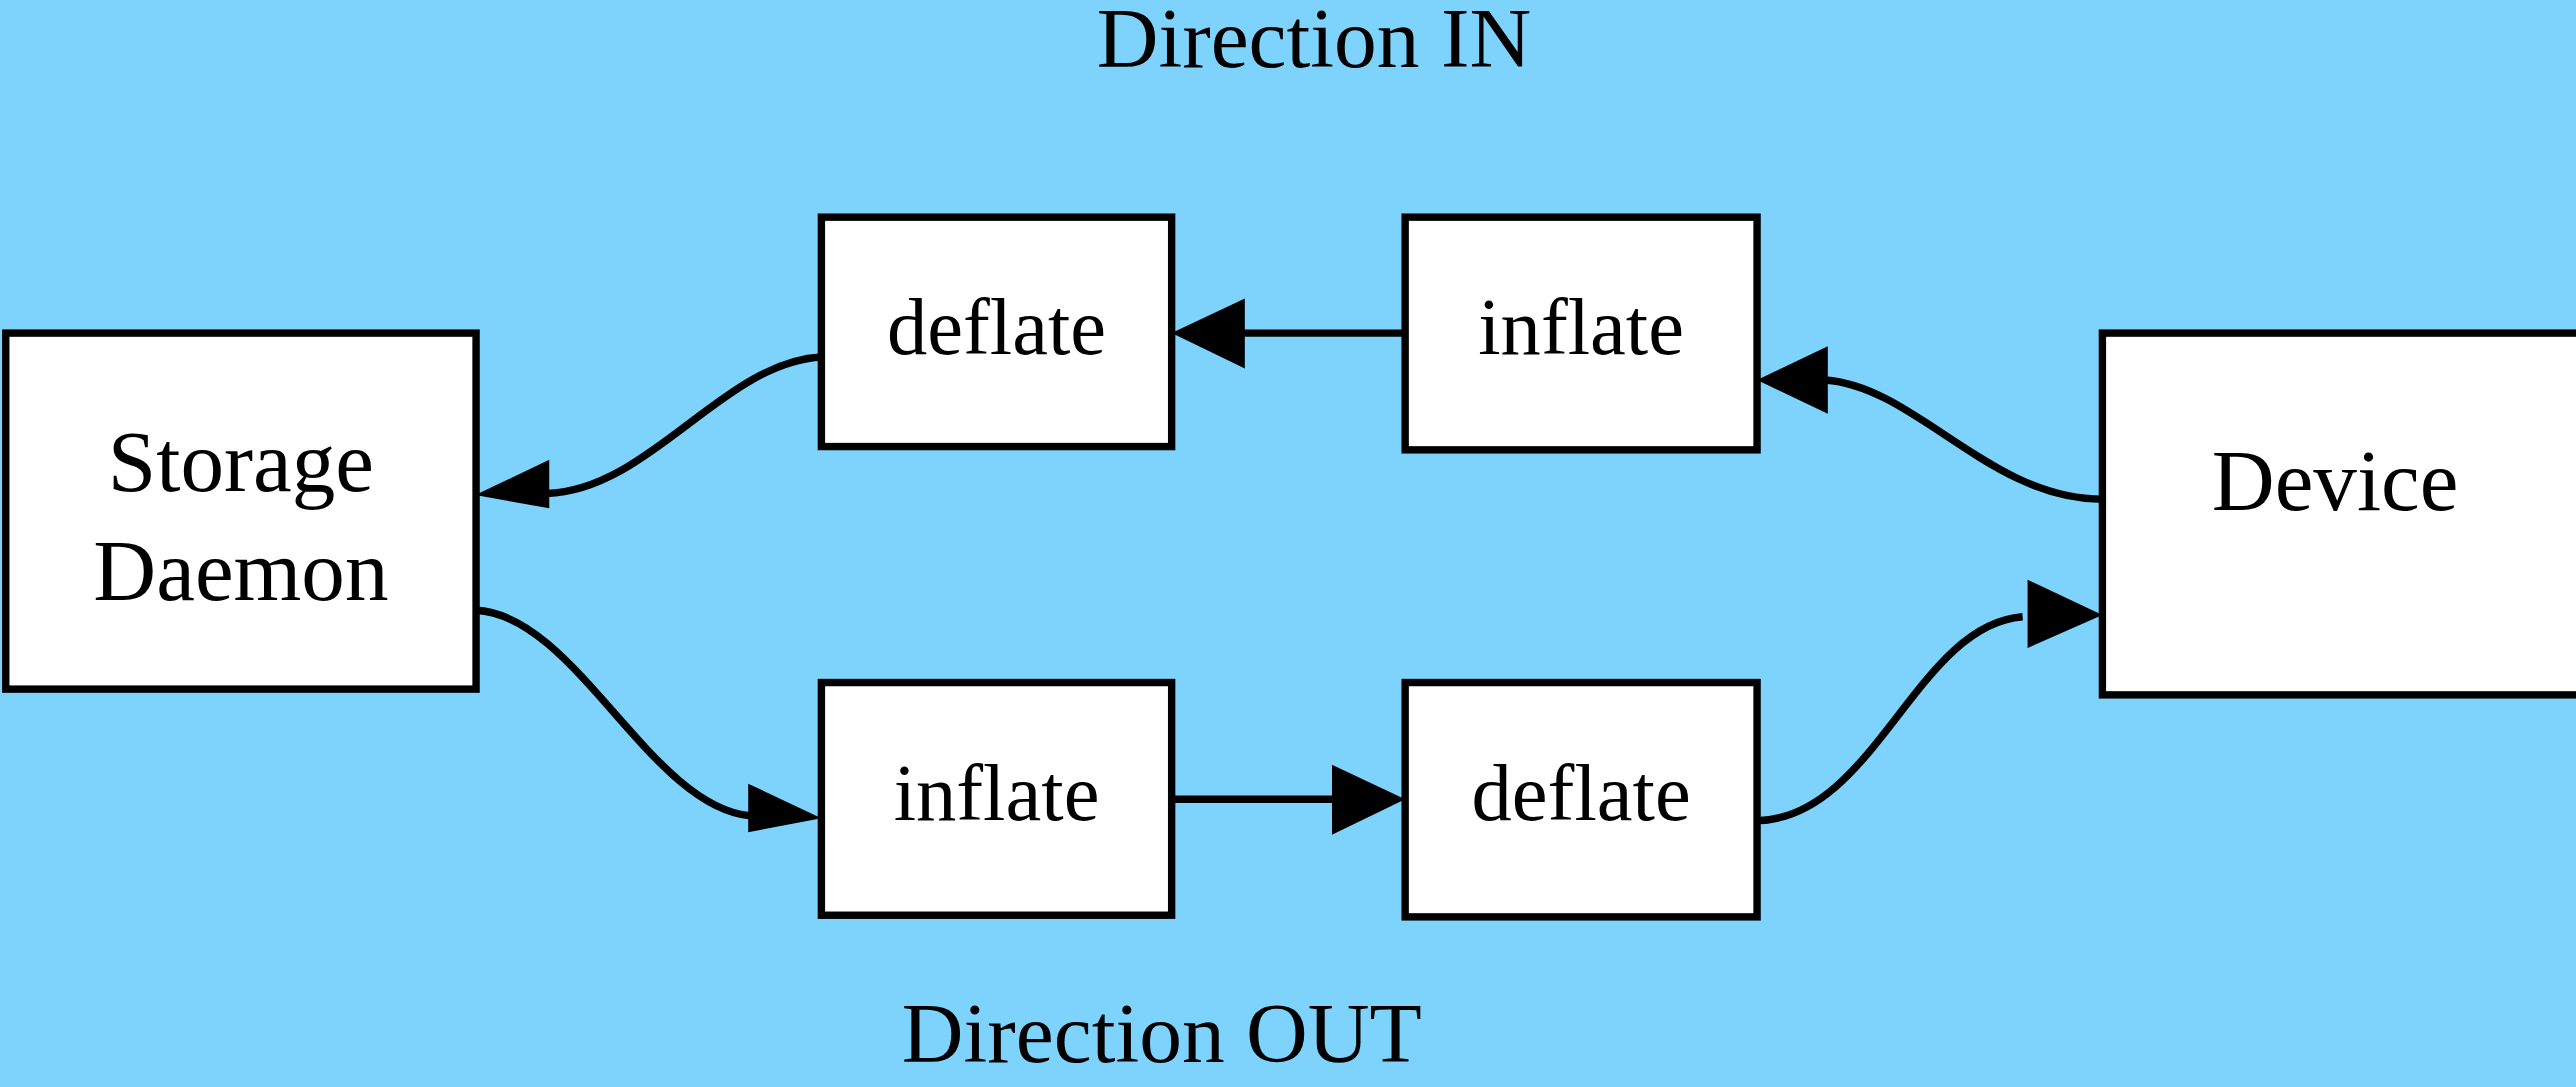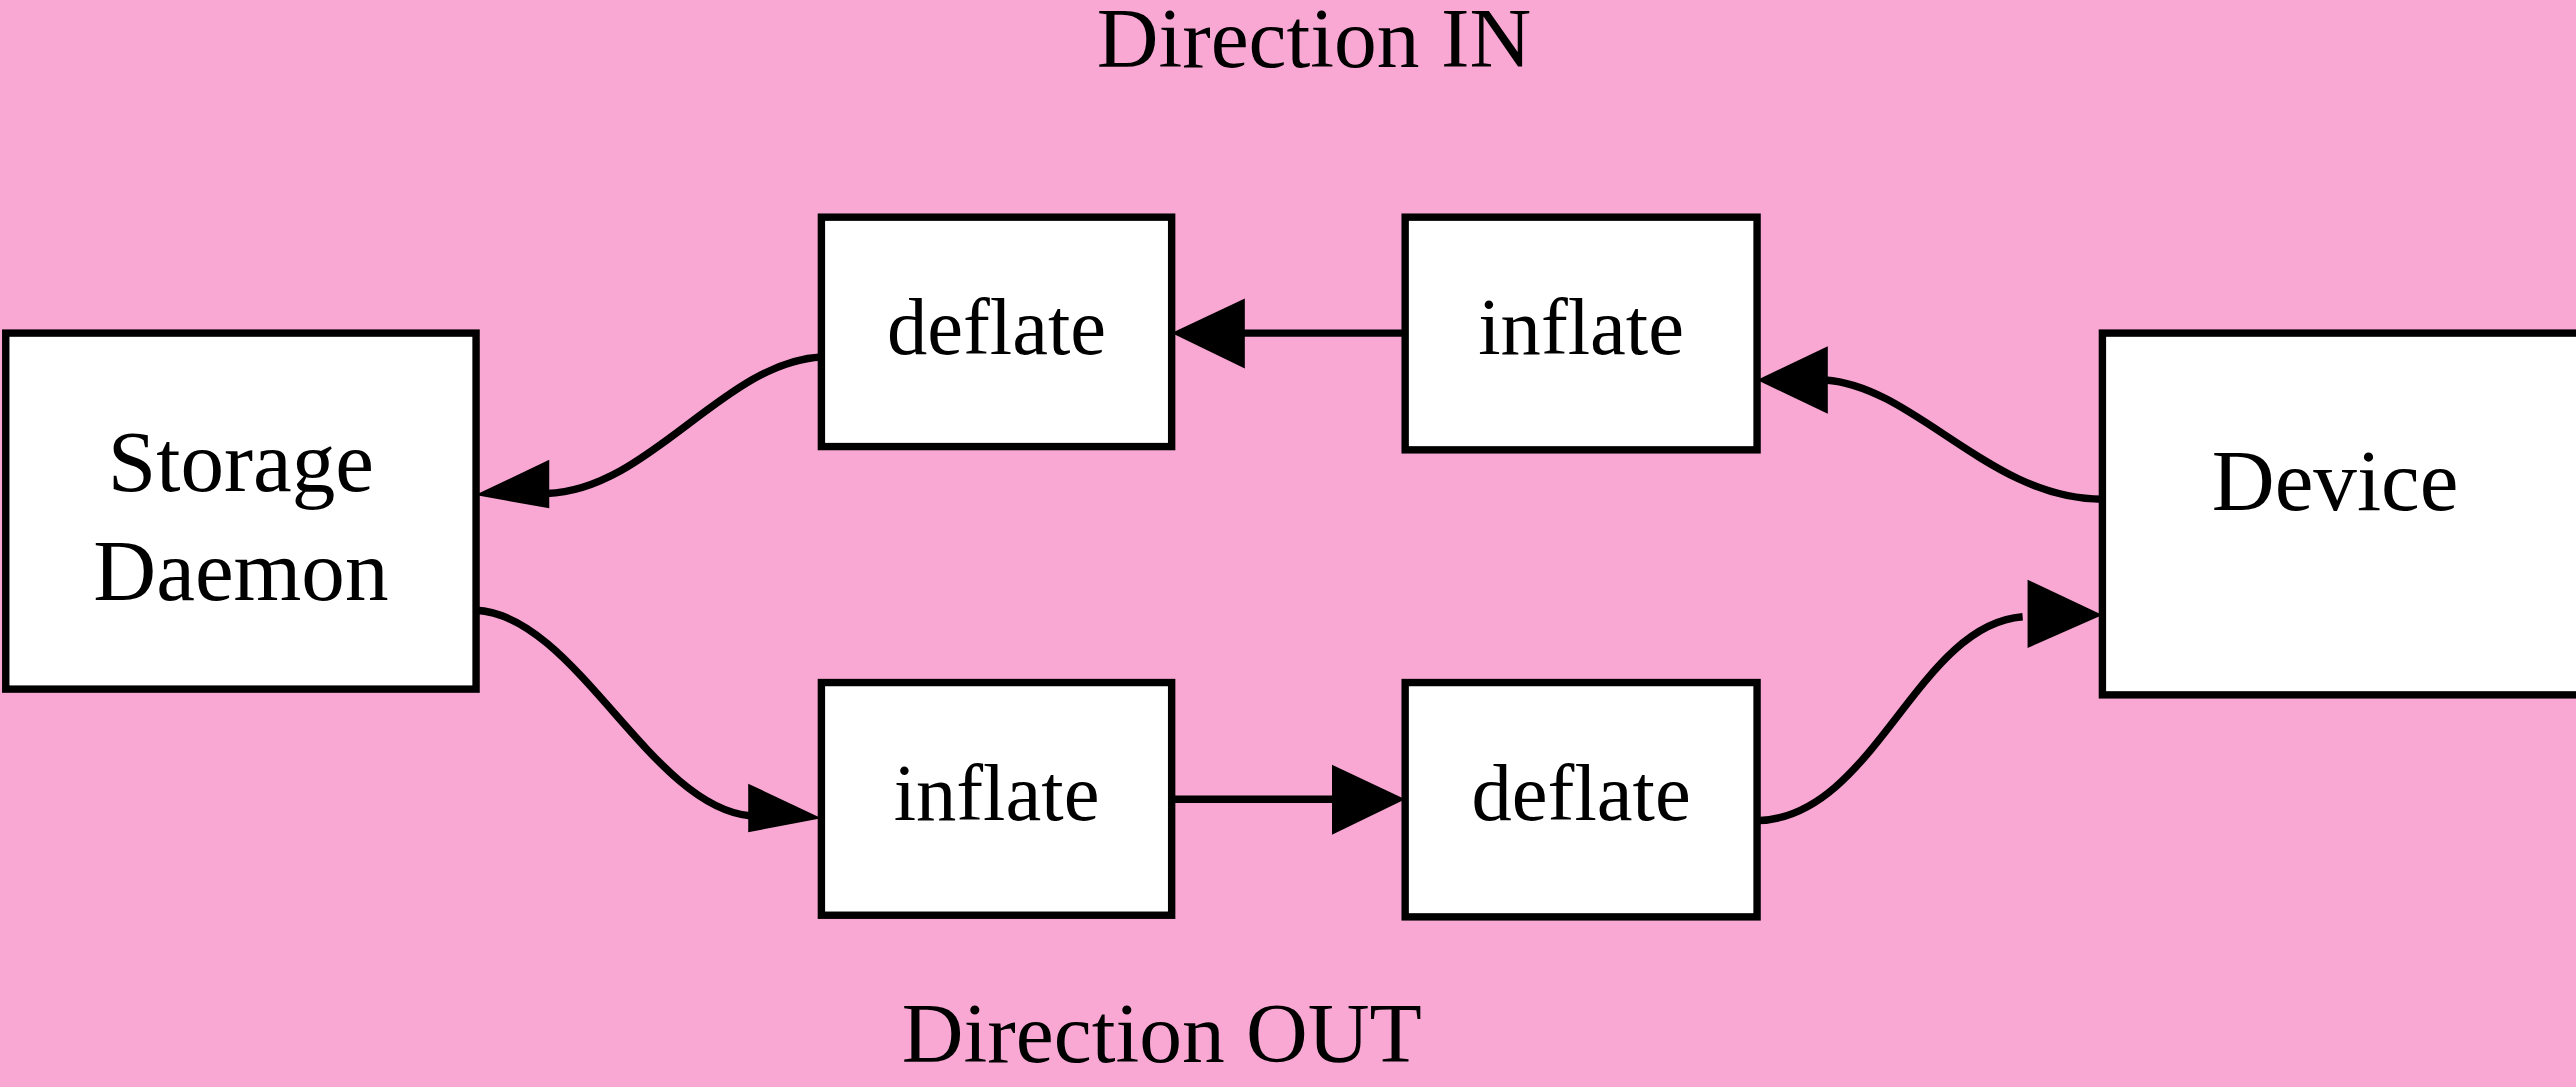--- a/index.html
+++ b/index.html
@@ -10,21 +10,21 @@
   body {
     width: 2576px;
     height: 1088px;
     overflow: hidden;
     font-family: "Liberation Serif", "DejaVu Serif", serif;
   }
   #diagram-root {
     position: relative;
     width: 2576px;
     height: 1088px;
-    background: #f9a8d4;
+    background: #7dd3fc;
   }
   svg#diagram-svg {
     position: absolute;
     top: 0;
     left: 0;
     width: 2576px;
     height: 1088px;
     display: block;
   }
   .node-box {

